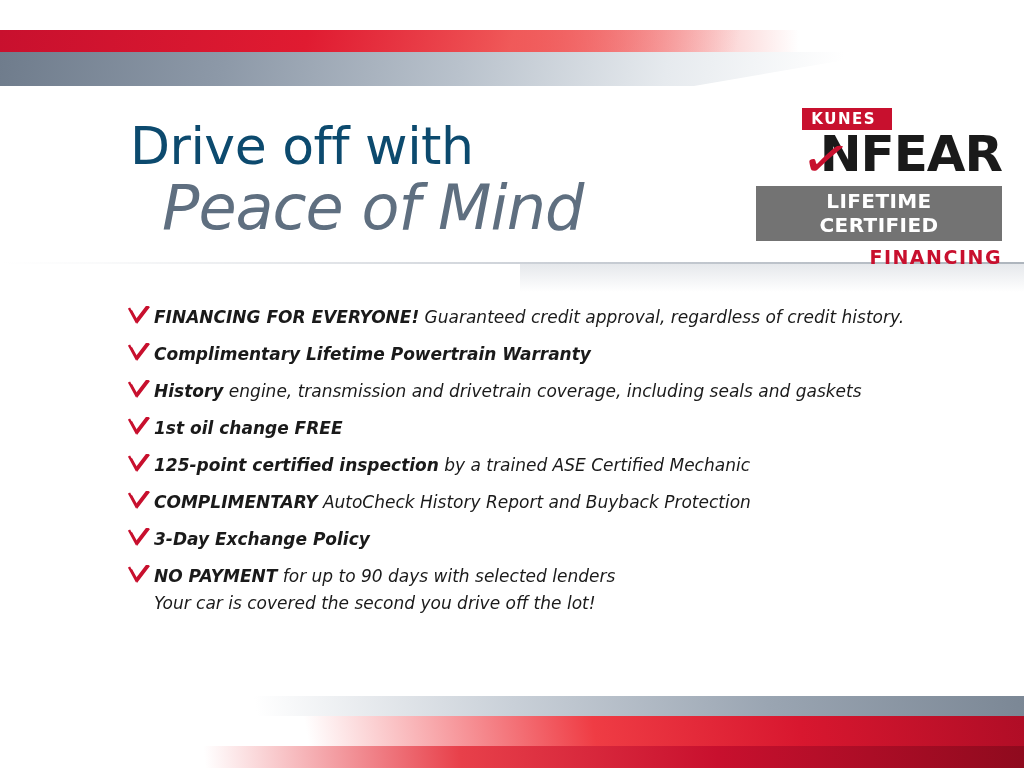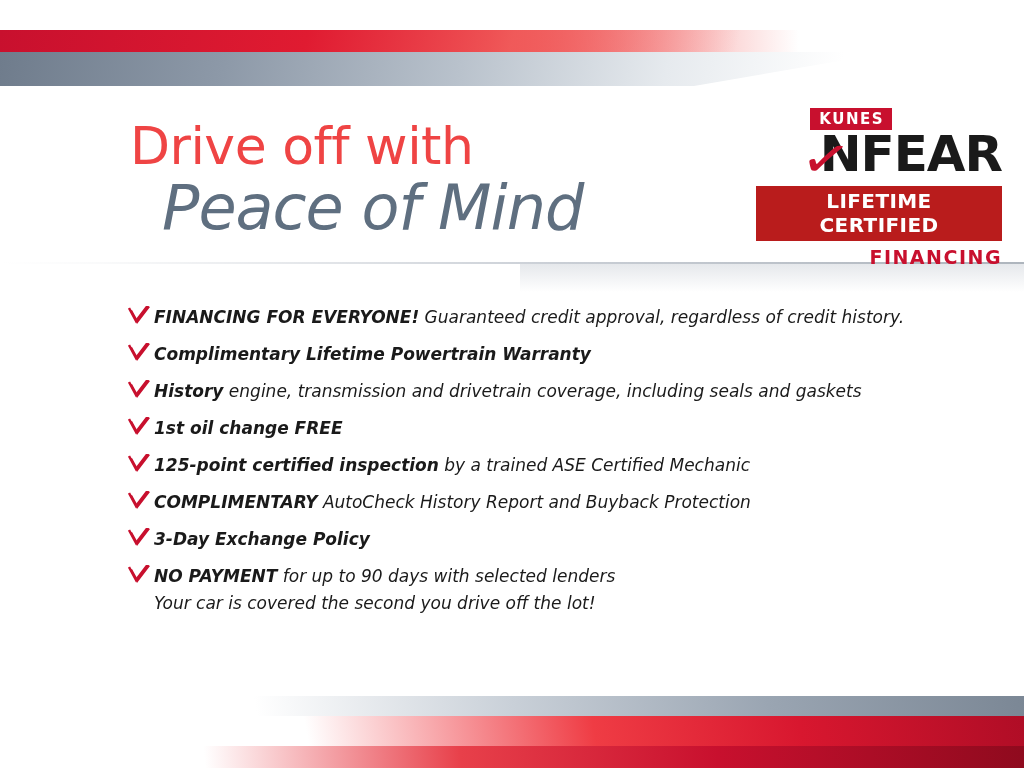--- a/index.html
+++ b/index.html
@@ -73,21 +73,21 @@
   .headline {
     position: absolute;
     top: 120px;
     left: 130px;
     width: 620px;
   }
   .headline-line1 {
     font-family: "DejaVu Sans", sans-serif;
     font-size: 52px;
     font-weight: 400;
-    color: #ef4444;
+    color: #0c4a6e;
     letter-spacing: -0.5px;
     line-height: 1.02;
   }
   .headline-line2 {
     font-family: "DejaVu Sans", sans-serif;
     font-size: 62px;
     font-weight: normal;
     font-style: italic;
     color: #5f6f80;
     letter-spacing: -1px;
@@ -121,21 +121,21 @@
     text-align: right;
   }
   .logo-kunes {
     display: inline-block;
     background: #c8102e;
     color: #ffffff;
     font-family: "DejaVu Sans", sans-serif;
     font-weight: bold;
     font-size: 15px;
     letter-spacing: 1.5px;
-    padding: 2px 8px 2px 9px;
+    padding: 2px 16px 2px 9px;
     margin-right: 110px;
     margin-bottom: 1px;
   }
   .logo-nofear {
     position: relative;
     font-family: "DejaVu Sans", sans-serif;
     font-weight: bold;
     font-size: 50px;
     color: #1a1a1a;
     letter-spacing: -1px;
@@ -146,21 +146,21 @@
     position: absolute;
     left: 48px;
     top: 2px;
     font-size: 52px;
     color: #c8102e;
     font-weight: bold;
     line-height: 1;
     transform: scaleX(1.15) rotate(8deg);
   }
   .logo-bar {
-    background: #b91c1c;
+    background: #737373;
     color: #ffffff;
     font-family: "DejaVu Sans", sans-serif;
     font-weight: bold;
     font-size: 20px;
     letter-spacing: 0.4px;
     padding: 3px 10px 4px 10px;
     margin-top: 3px;
     display: block;
     text-align: center;
   }

